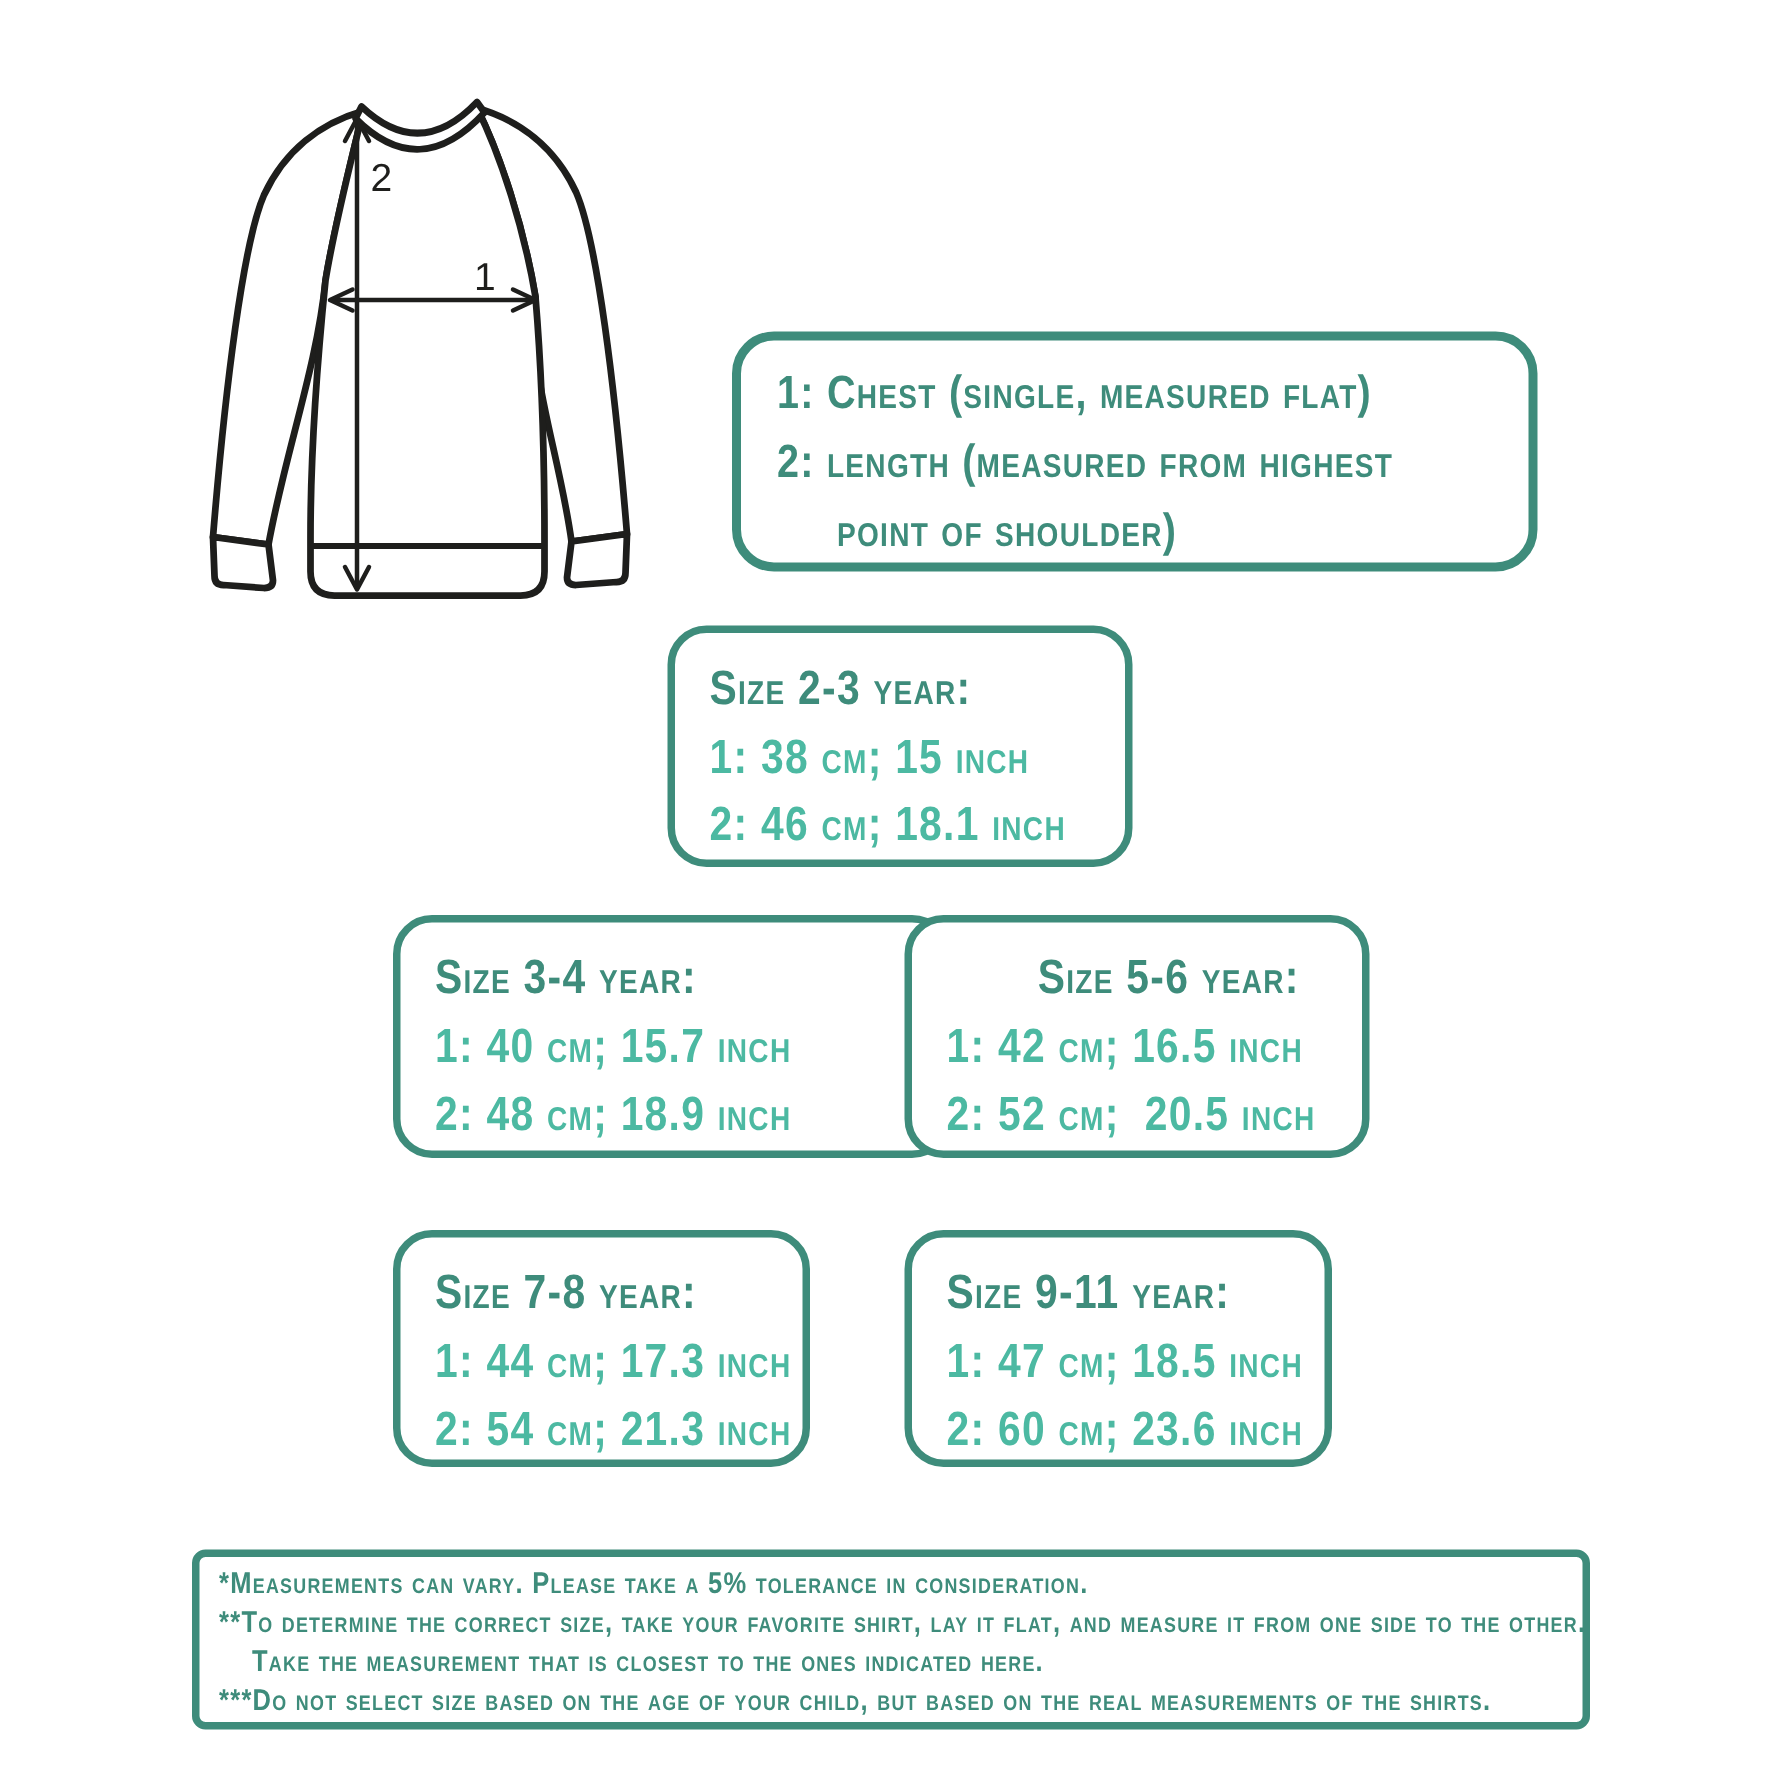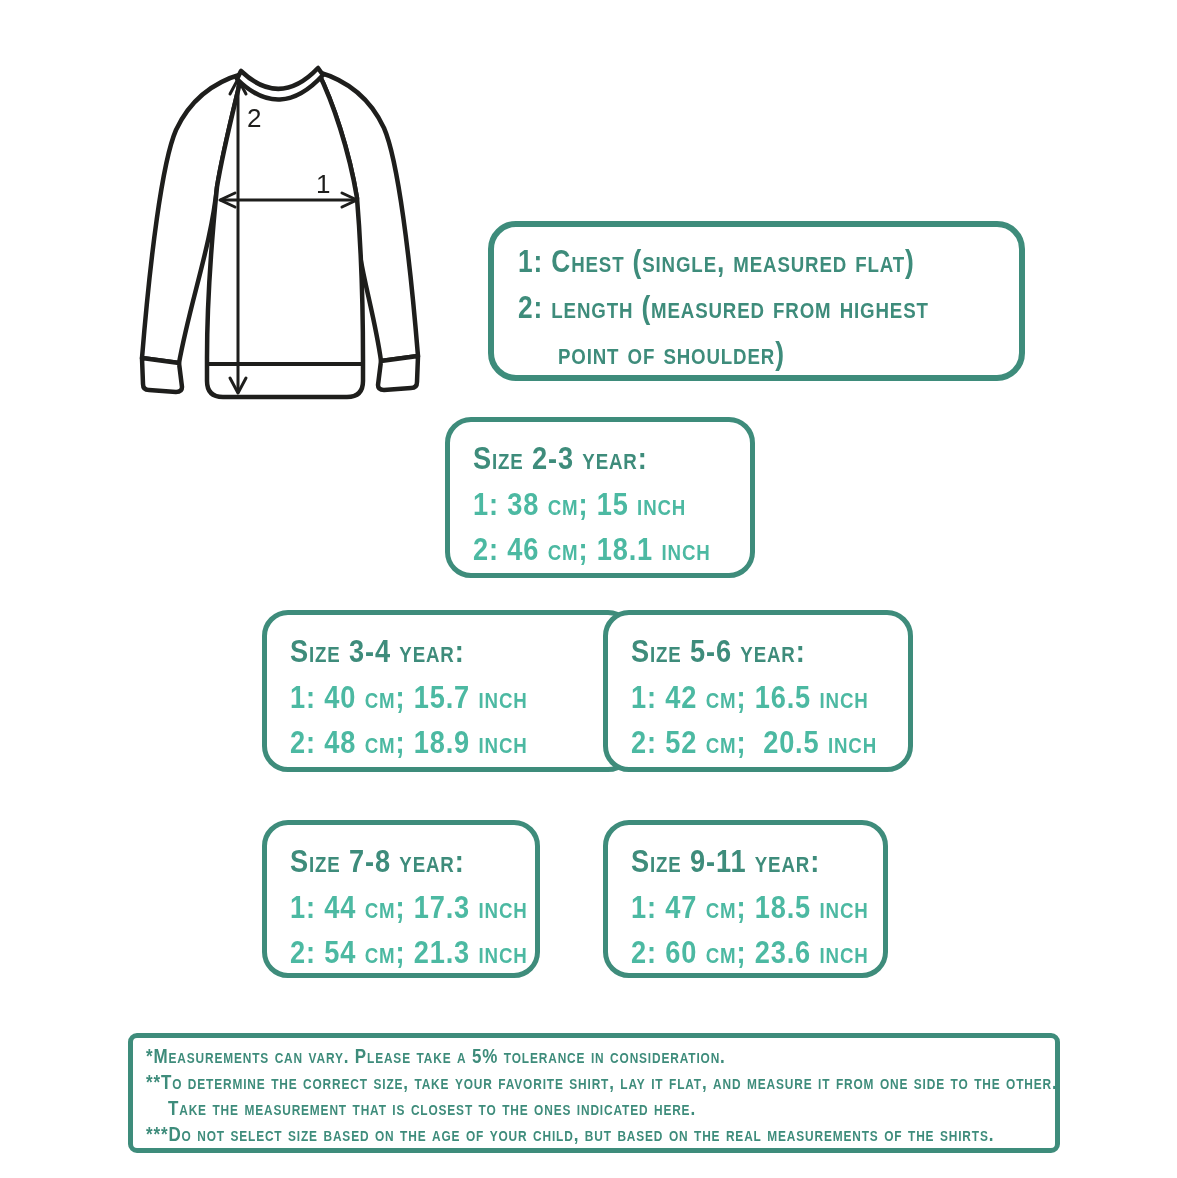--- a/index.html
+++ b/index.html
@@ -40,21 +40,21 @@
   .legend .line{
     font-size:31px;line-height:46px;color:var(--dark);
   }
   .legend .indent{margin-left:40px;}
   
   .size-box{padding:13px 0 0 23px;}
   .size-title{font-size:32px;line-height:47px;color:var(--dark);}
   .size-line{font-size:32px;line-height:45px;color:var(--light);}
   .b1{left:445px;top:417px;width:310px;height:161px;}
   .b2{left:262px;top:610px;width:372px;height:162px;}
-  .b3{left:603px;top:610px;width:310px;height:162px;}
+  .b3{left:603px;top:610px;width:310px;height:162px;text-align:right;}
   .b4{left:262px;top:820px;width:278px;height:158px;}
   .b5{left:603px;top:820px;width:285px;height:158px;}
   
   .notes{
     left:128px;top:1033px;width:932px;height:120px;
     border-width:5px;border-radius:9px;
     padding:5px 0 4px 13px;
   }
   .notes .line{
     font-size:20px;line-height:26px;color:var(--dark);

